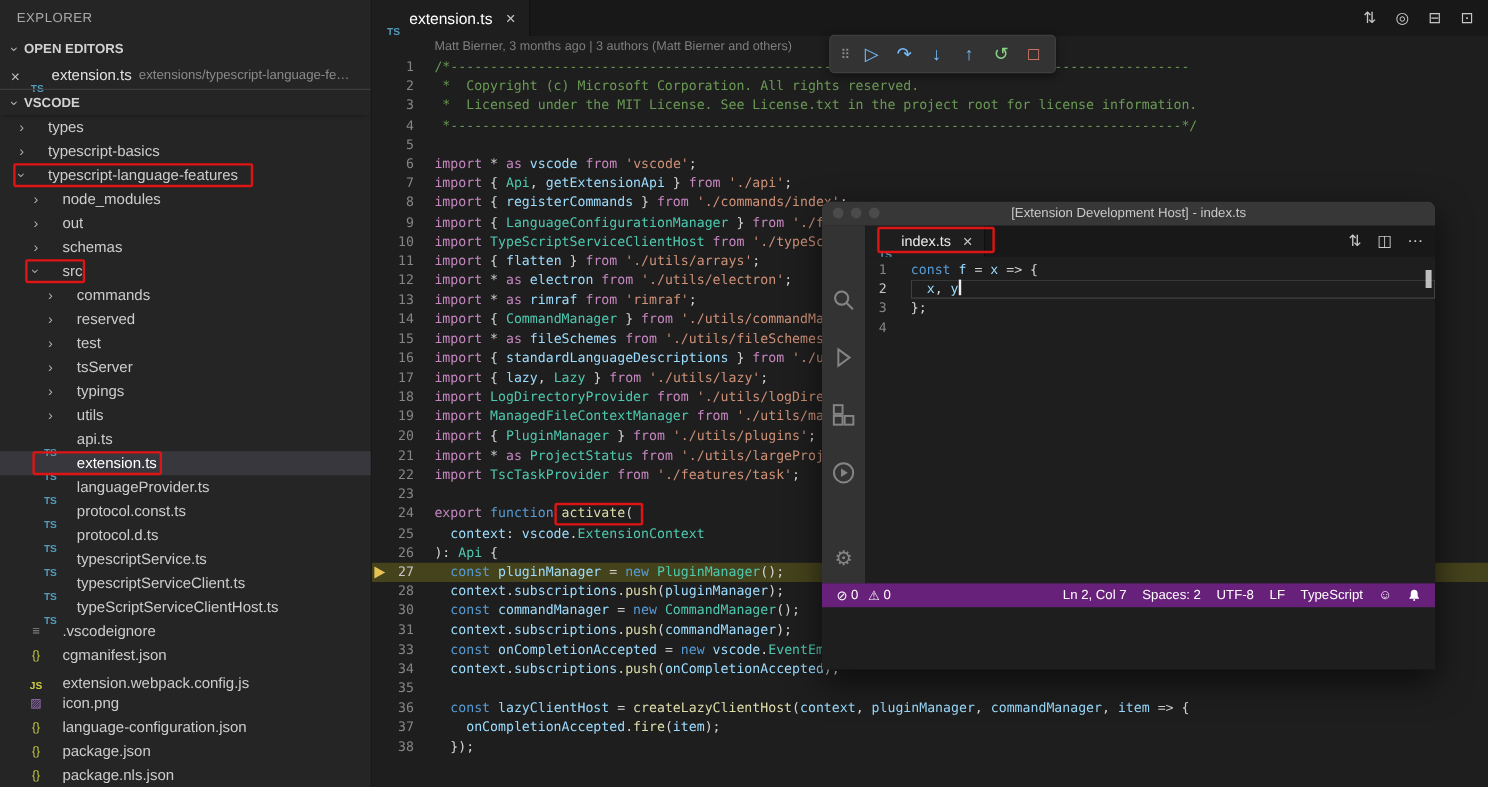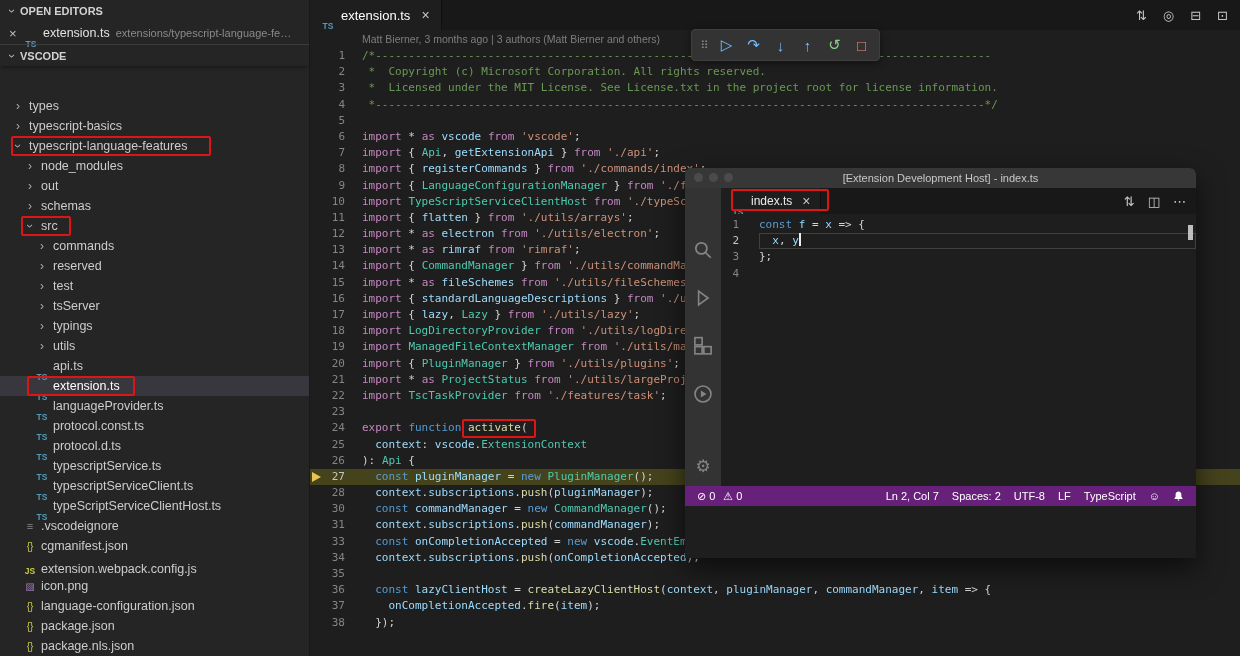--- a/index.html
+++ b/index.html
@@ -21,21 +21,21 @@
   .trow{display:flex;align-items:center;height:20px;font-size:12.5px;color:#cccccc;cursor:pointer;white-space:nowrap;}
   .trow.sel{background:#37373d;color:#ffffff;}
   .chev{width:16px;flex:none;text-align:center;color:#ababab;font-size:12px;display:inline-block;}
   .chev.open{transform:rotate(90deg);}
   .ficon{width:16px;flex:none;text-align:center;font-weight:bold;font-size:8.5px;}
   .ficon.ts{color:#519aba;margin-top:22px;}
   .ficon.js{color:#cbcb41;}
   .ficon.json{color:#cbcb41;font-size:10px;font-weight:400;}
   .ficon.ignore{color:#8a8a8a;font-size:11px;font-weight:400;}
   .ficon.image{color:#a074c4;font-size:10px;font-weight:400;}
-  .tlabel{margin-left:3px;}
+  .tlabel{margin-left:14px;}
 
   
   .main{position:absolute;left:310px;top:0;right:0;height:656px;background:#1e1e1e;}
   .tabbar{height:30px;background:#181818;display:flex;align-items:stretch;}
   .tab{display:flex;align-items:center;gap:6px;padding:0 11px;background:#1e1e1e;color:#ffffff;font-size:13px;border-right:1px solid #0f0f0f;cursor:pointer;}
   .tab .ficon{width:14px;}
   .tab-close{color:#c5c5c5;font-size:14px;margin-left:5px;cursor:pointer;}
   .tab-actions{margin-left:auto;display:flex;align-items:center;gap:16px;padding-right:12px;color:#c5c5c5;font-size:13px;}
   .tab-actions span{cursor:pointer;}
   .blame{height:18px;line-height:18px;padding-left:52px;font-size:10.5px;color:#7e7e7e;}
@@ -88,20 +88,21 @@
   #ann-ext{left:27px;top:376px;width:108px;height:20px;}
   #ann-act{left:462px;top:419px;width:74px;height:19px;}
   #ann-tab{left:731px;top:189px;width:98px;height:22px;}
 </style>
 </head>
 <body>
 
 <div id="root">
 
   <aside class="sidebar">
+    <div class="sidebar-title">EXPLORER</div>
 
     <div class="sec-header">
       <span class="sec-chev">›</span>
       <span>OPEN EDITORS</span>
     </div>
     <div class="oe-row">
       <span class="oe-close">×</span>
       <span class="ficon ts">TS</span>
       <span class="oe-name">extension.ts</span>
       <span class="oe-detail">extensions/typescript-language-fe…</span>

